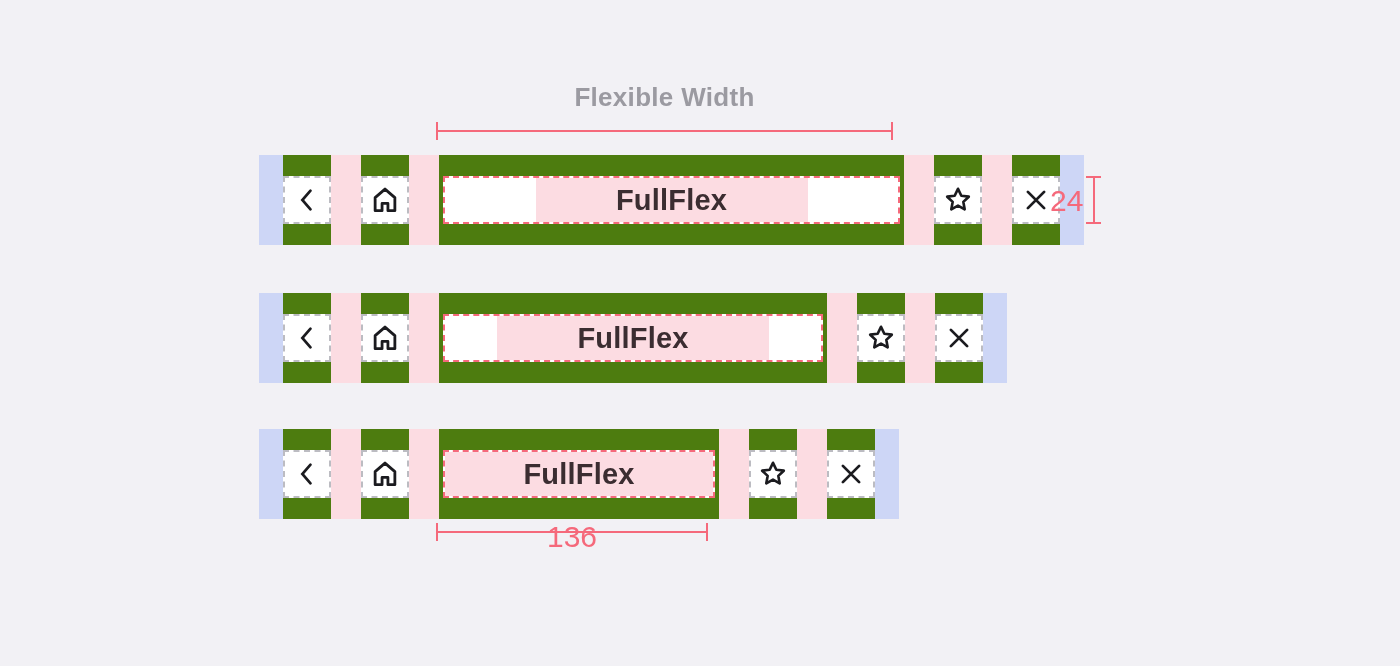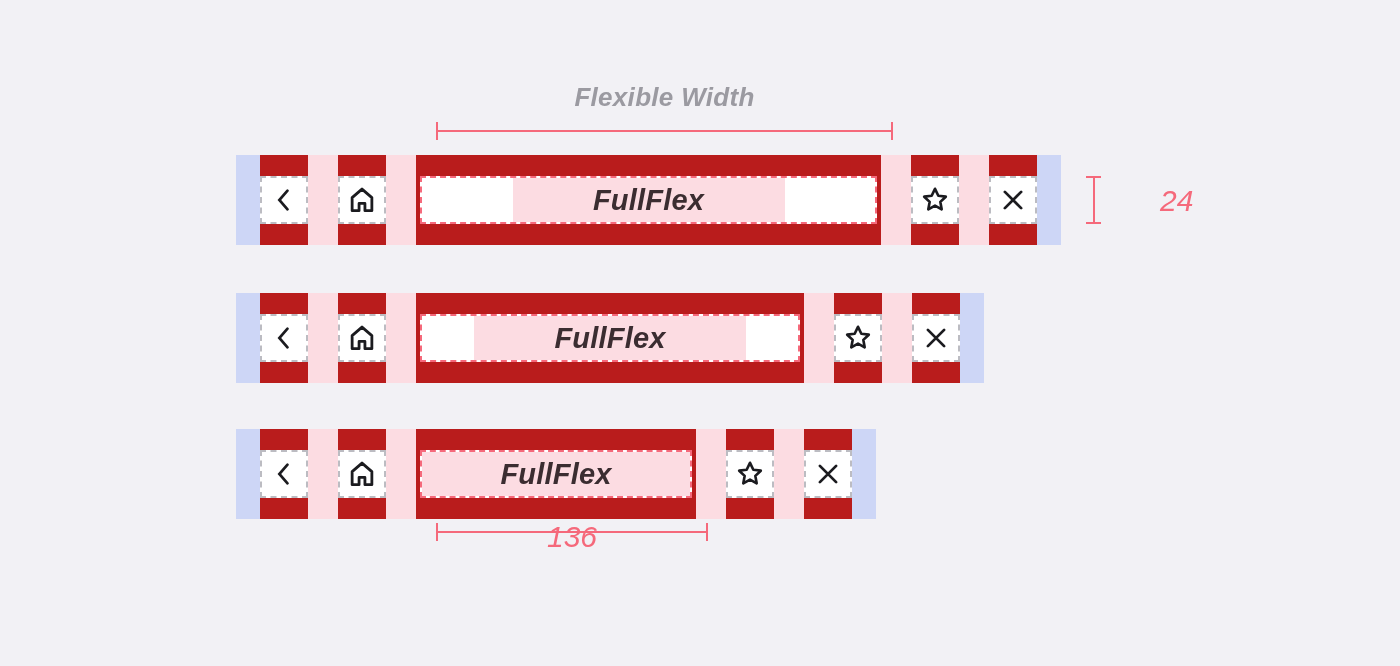--- a/index.html
+++ b/index.html
@@ -6,29 +6,28 @@
   body{
     font-family:"Liberation Sans", sans-serif;
     background:#F2F1F5;
   }
   .canvas{
     position:relative;
     width:1249px;
     height:666px;
     background:#F2F1F5;
     overflow:hidden;
-    font-style:italic;
   }
 
   
   .bar{
     position:absolute;
-    left:236px;
+    left:259px;
     height:90px;
-    background:#b91c1c;
+    background:#4d7c0f;
     display:flex;
     align-items:center;
   }
   .bar.row1{top:155px;}
   .bar.row2{top:293px;}
   .bar.row3{top:429px;}
 
   .edge{
     width:24px;
     height:90px;
@@ -96,21 +95,21 @@
     font-weight:600;
     color:#9B9AA1;
     letter-spacing:0.3px;
   }
   .pink-num{
     position:absolute;
     font-size:30px;
     font-weight:500;
     color:#F5697B;
   }
-  .num-24{left:1160px; top:184px;}
+  .num-24{left:1050px; top:184px;}
   .num-136{left:436px; top:520px; width:272px; text-align:center;}
 
   .hmeasure{position:absolute; height:18px;}
   .hmeasure .line{position:absolute; left:0; right:0; top:8px; height:2px; background:#F5697B;}
   .hmeasure .tick-l{position:absolute; left:0; top:0; width:2px; height:18px; background:#F5697B;}
   .hmeasure .tick-r{position:absolute; right:0; top:0; width:2px; height:18px; background:#F5697B;}
   .m-top{left:436px; top:122px; width:457px;}
   .m-136{left:436px; top:523px; width:272px;}
 
   .vmeasure{position:absolute; left:1086px; top:176px; width:15px; height:48px;}

